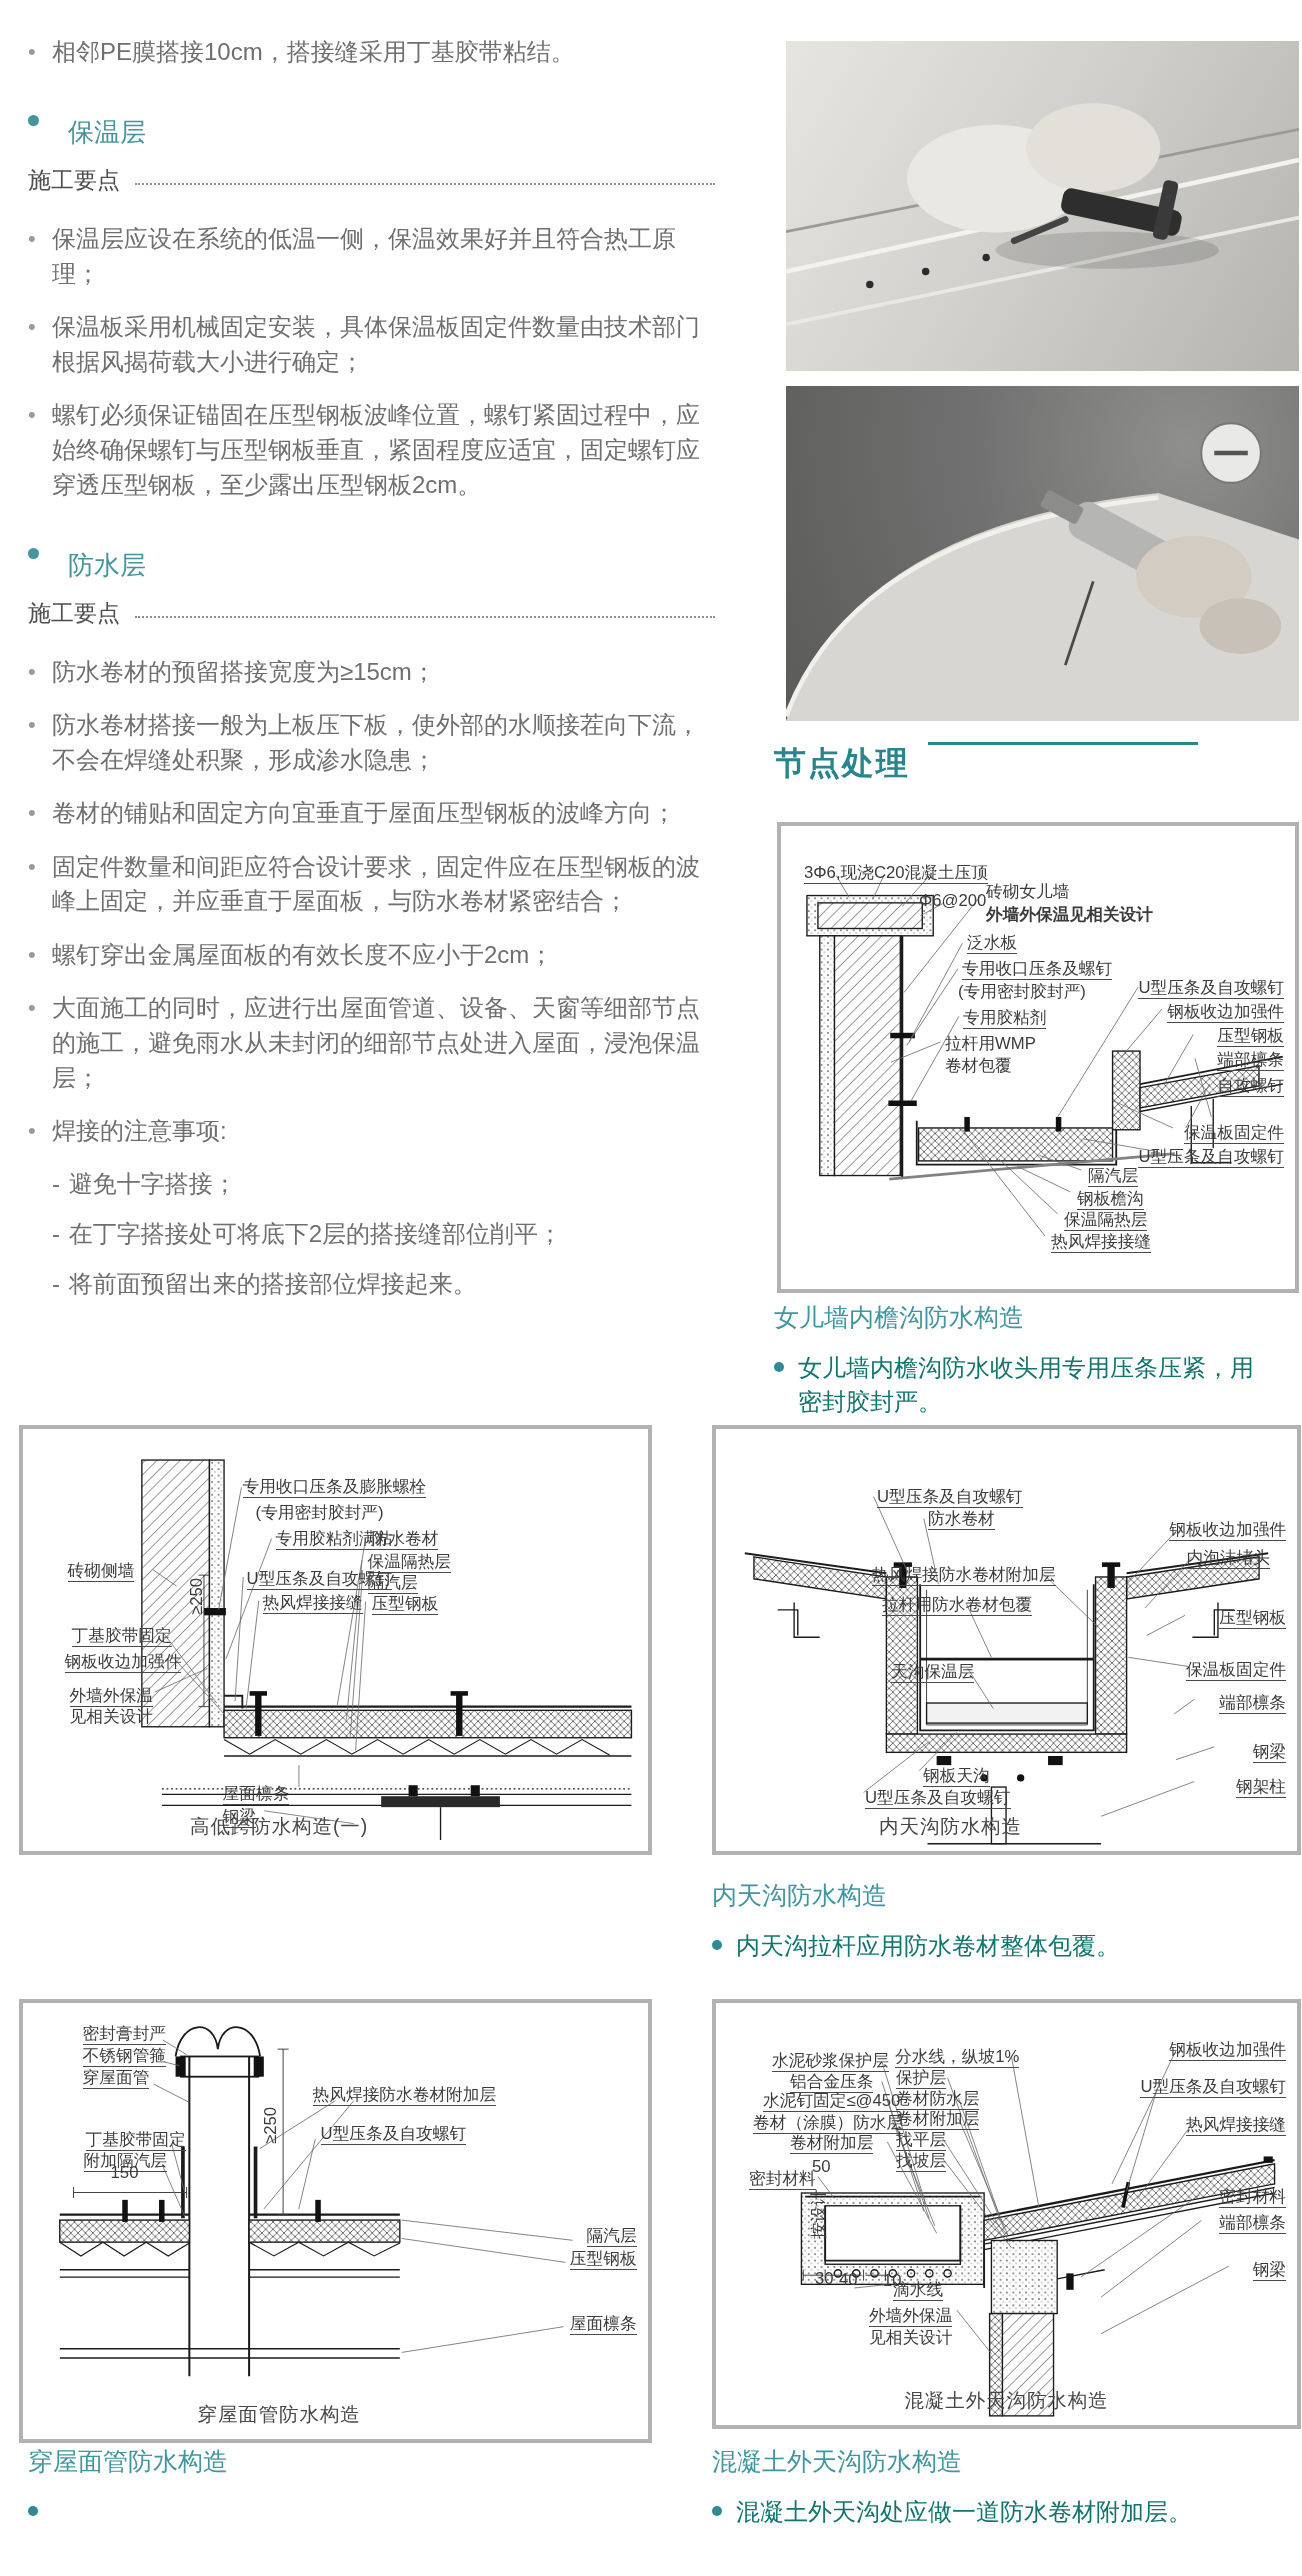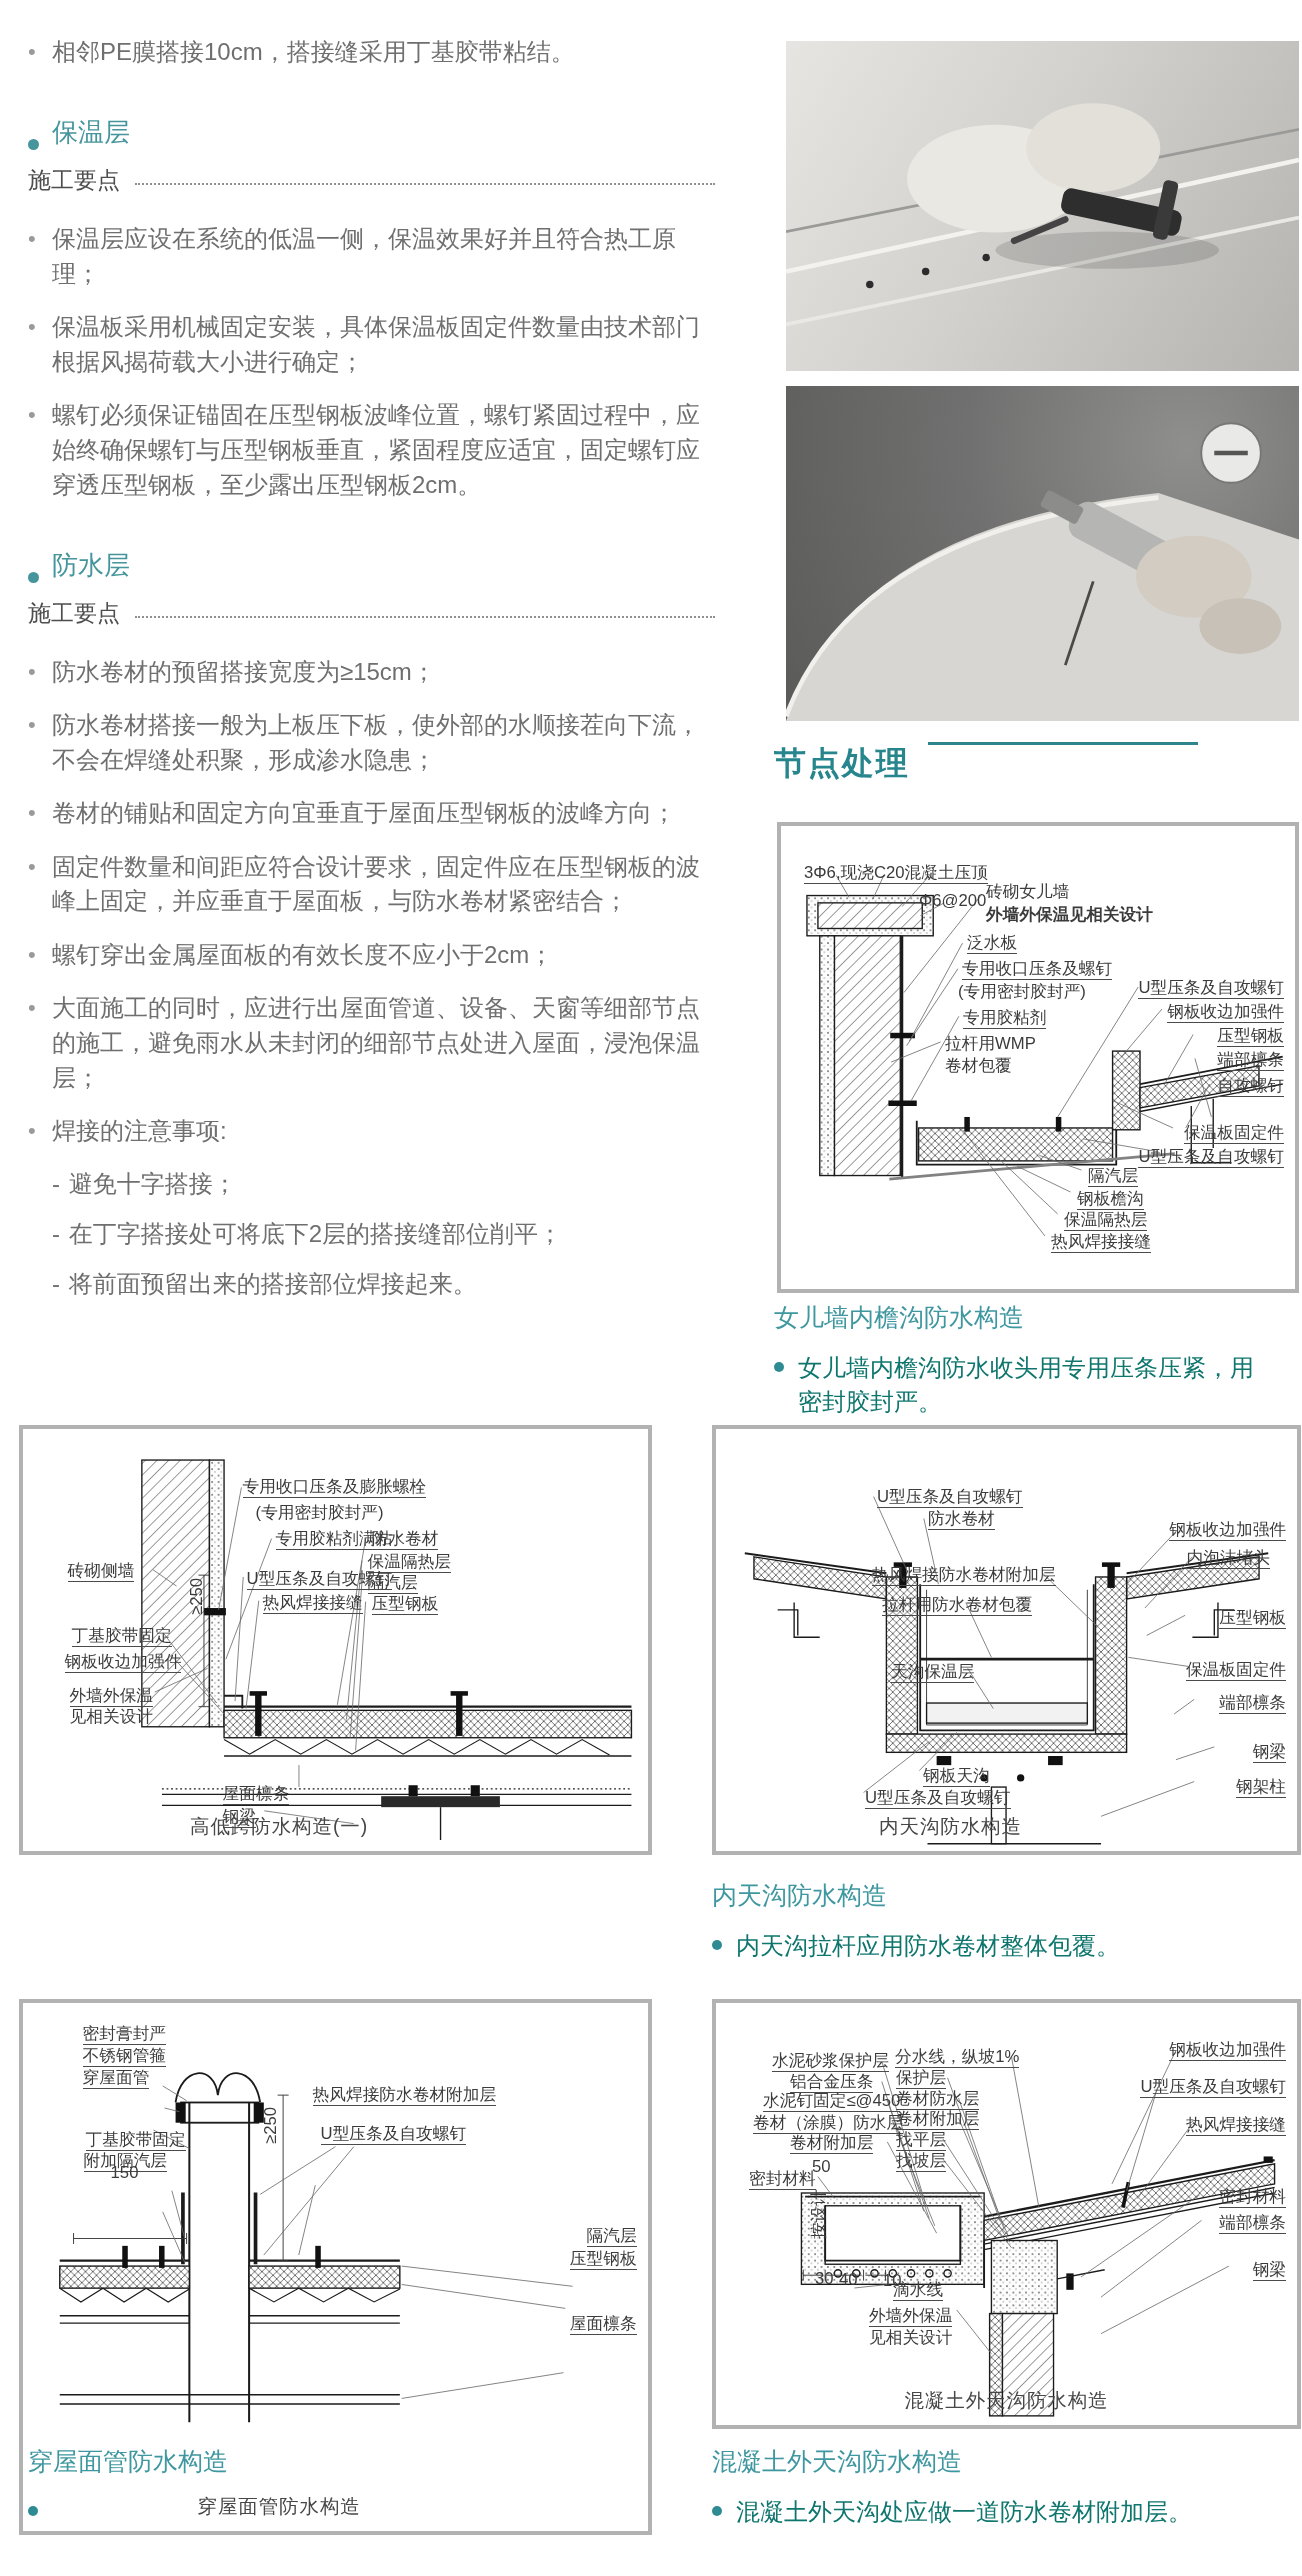--- a/index.html
+++ b/index.html
@@ -5,21 +5,21 @@
   html,body{margin:0;padding:0;background:#ffffff;}
   body{width:1302px;height:2576px;position:relative;font-family:"Liberation Sans","DejaVu Sans",sans-serif;overflow:hidden;}
   .page{position:absolute;inset:0;background:#fff;}
 
   
   .left-col{position:absolute;left:28px;top:35px;width:687px;color:#6f6f6f;}
   .note-item{display:flex;margin:0 0 18.6px 0;font-size:24px;line-height:1.45;}
   .gdot{flex:0 0 24px;color:#9a9a9a;font-size:22px;line-height:1.55;}
   .ntext{flex:1;}
   .note-sec{margin-top:45px;}
-  .sec-head{display:flex;align-items:flex-end;margin-bottom:15px;}
+  .sec-head{display:flex;align-items:flex-start;margin-bottom:15px;gap:16px;}
   .tealdot{width:11px;height:11px;border-radius:50%;background:#46959d;margin-right:13px;}
   .sec-title{font-size:26px;color:#46959d;}
   .sec-sub{display:flex;align-items:center;margin-bottom:26px;}
   .sub-t{font-size:23px;color:#4e4e4e;}
   .dotline{flex:1;border-top:2.8px dotted #8f8f8f;margin-left:15px;height:0;position:relative;top:3.7px;}
   .note-item.dash{margin-left:24px;margin-bottom:15px;}
   .dashpre{flex:0 0 16.7px;color:#6f6f6f;font-size:24px;}
 
   
   .photo{position:absolute;left:786px;width:513px;overflow:hidden;background:#cfcecb;}
@@ -30,21 +30,21 @@
   
   .node-head{position:absolute;left:774px;top:742px;width:521px;display:flex;align-items:flex-start;}
   .node-title{font-size:32px;font-weight:bold;color:#27858d;letter-spacing:1.9px;}
   .node-rule{flex:0 0 270px;height:2.8px;background:#2d868e;margin-left:18.6px;}
 
   
   .diagram{position:absolute;background:#fff;border:4.7px solid #b2b2b2;box-sizing:border-box;}
   #d1{left:777px;top:822px;width:522px;height:471px;}
   #d2{left:18.6px; top:1425px;width:633px;height:430px;}
   #d3{left:712px;top:1425px;width:589px;height:430px;}
-  #d4{left:18.6px; top:1999px;width:633px;height:536px;}
+  #d4{left:18.6px; top:1999px;width:633px;height:444px;}
   #d5{left:712px;top:1999px;width:589px;height:430px;}
   .diagram svg.art{position:absolute;left:0;top:0;width:100%;height:100%;}
   .labels{position:absolute;inset:0;}
   .dlbl{position:absolute;font-size:16.7px;color:#3b3b3b;white-space:nowrap;line-height:1.15;}
   .dlbl.ul{border-bottom:1.5px solid #4a4a4a;padding-bottom:0.9px;}
   .dlbl.rot{transform:rotate(-90deg);transform-origin:0 0;}
   .dcap{position:absolute;left:0;right:0;bottom:11px;text-align:center;font-size:19.5px;color:#474747;letter-spacing:0.9px;}
   #d2 .dcap,#d3 .dcap,#d4 .dcap{padding-right:112px;}
 
   

